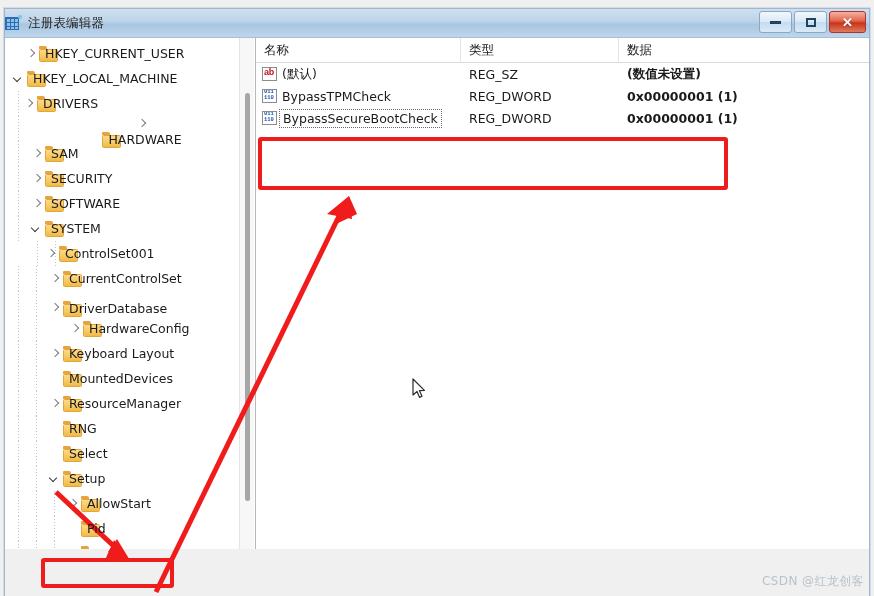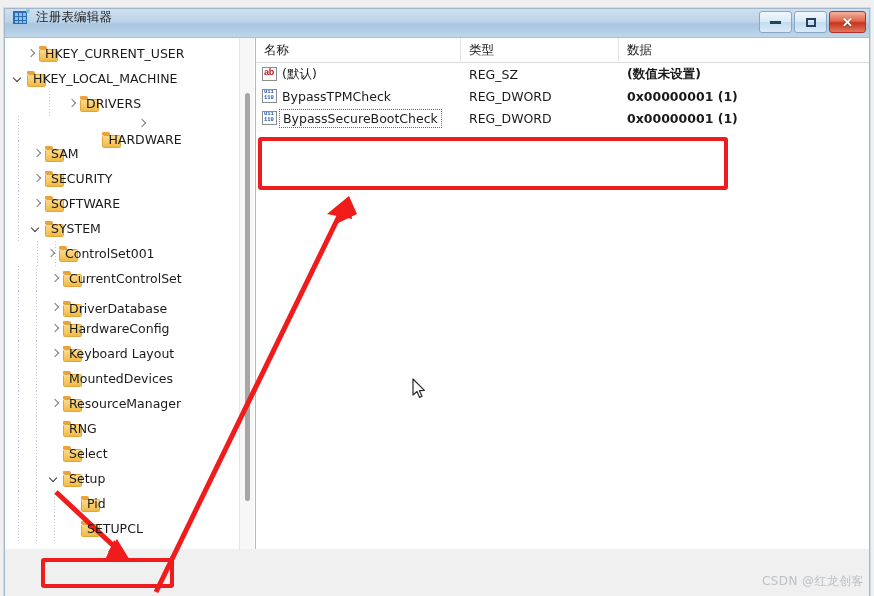--- a/index.html
+++ b/index.html
@@ -27,22 +27,21 @@
     box-shadow: 0 0 0 1px rgba(160,180,200,0.35);
   }
 
   
   .titlebar {
     position: relative;
     height: 29px;
     background: linear-gradient(to bottom, #cfe0ef 0%, #bcd3e8 45%, #a9c6e0 55%, #bdd6ea 100%);
     border-bottom: 1px solid #a7bfd4;
     display: flex;
-    align-items: flex-start;
-    padding-left: 8px;
+    align-items: center;
   }
   .app-icon {
     width: 16px; height: 16px;
     position: relative;
     margin-right: 7px;
     flex: 0 0 auto;
   }
   .app-icon .grid {
     position: absolute;
     left: 0; top: 2px;
@@ -370,21 +369,21 @@
       <div class="tree-pane">
         <div class="tree" id="tree-root">
             <div class="tree-row" style="padding-left: 18px;">
               <span class="chev has"></span>
               <span class="label-box"><span class="folder"></span><span class="tree-label">HKEY_CURRENT_USER</span></span>
             </div>
             <div class="tree-row" style="padding-left: 6px;">
               <span class="chev has open"></span>
               <span class="label-box"><span class="folder"></span><span class="tree-label">HKEY_LOCAL_MACHINE</span></span>
             </div>
-            <div class="tree-row" style="padding-left: 28px; margin-left: 31px;">
+            <div class="tree-row" style="padding-left: 16px;">
               <span class="guide" style="left: 13px;"></span>
               <span class="chev has"></span>
               <span class="label-box"><span class="folder"></span><span class="tree-label">DRIVERS</span></span>
             </div>
             <div class="tree-row" style="padding-left: 24px; flex-direction: column;">
               <span class="guide" style="left: 13px;"></span>
               <span class="chev has"></span>
               <span class="label-box"><span class="folder"></span><span class="tree-label">HARDWARE</span></span>
             </div>
             <div class="tree-row" style="padding-left: 24px;">
@@ -418,21 +417,21 @@
               <span class="guide" style="left: 31px;"></span>
               <span class="chev has"></span>
               <span class="label-box"><span class="folder"></span><span class="tree-label">CurrentControlSet</span></span>
             </div>
             <div class="tree-row" style="padding-left: 42px; align-items: flex-end;">
               <span class="guide" style="left: 13px;"></span>
               <span class="guide" style="left: 31px;"></span>
               <span class="chev has"></span>
               <span class="label-box"><span class="folder"></span><span class="tree-label">DriverDatabase</span></span>
             </div>
-            <div class="tree-row" style="padding-left: 42px;">
+            <div class="tree-row" style="padding-left: 62px;">
               <span class="guide" style="left: 13px;"></span>
               <span class="guide" style="left: 31px;"></span>
               <span class="chev has"></span>
               <span class="label-box"><span class="folder"></span><span class="tree-label">HardwareConfig</span></span>
             </div>
             <div class="tree-row" style="padding-left: 42px;">
               <span class="guide" style="left: 13px;"></span>
               <span class="guide" style="left: 31px;"></span>
               <span class="chev has"></span>
               <span class="label-box"><span class="folder"></span><span class="tree-label">Keyboard Layout</span></span>
@@ -459,20 +458,27 @@
               <span class="guide" style="left: 13px;"></span>
               <span class="guide" style="left: 31px;"></span>
               <span class="chev"></span>
               <span class="label-box"><span class="folder"></span><span class="tree-label">Select</span></span>
             </div>
             <div class="tree-row" style="padding-left: 42px;">
               <span class="guide" style="left: 13px;"></span>
               <span class="guide" style="left: 31px;"></span>
               <span class="chev has open"></span>
               <span class="label-box"><span class="folder"></span><span class="tree-label">Setup</span></span>
+            </div>
+            <div class="tree-row" style="padding-left: 60px;">
+              <span class="guide" style="left: 13px;"></span>
+              <span class="guide" style="left: 31px;"></span>
+              <span class="guide" style="left: 49px;"></span>
+              <span class="chev has"></span>
+              <span class="label-box"><span class="folder"></span><span class="tree-label">AllowStart</span></span>
             </div>
             <div class="tree-row" style="padding-left: 60px;">
               <span class="guide" style="left: 13px;"></span>
               <span class="guide" style="left: 31px;"></span>
               <span class="guide" style="left: 49px;"></span>
               <span class="chev"></span>
               <span class="label-box"><span class="folder"></span><span class="tree-label">Pid</span></span>
             </div>
             <div class="tree-row" style="padding-left: 60px;">
               <span class="guide" style="left: 13px;"></span>

